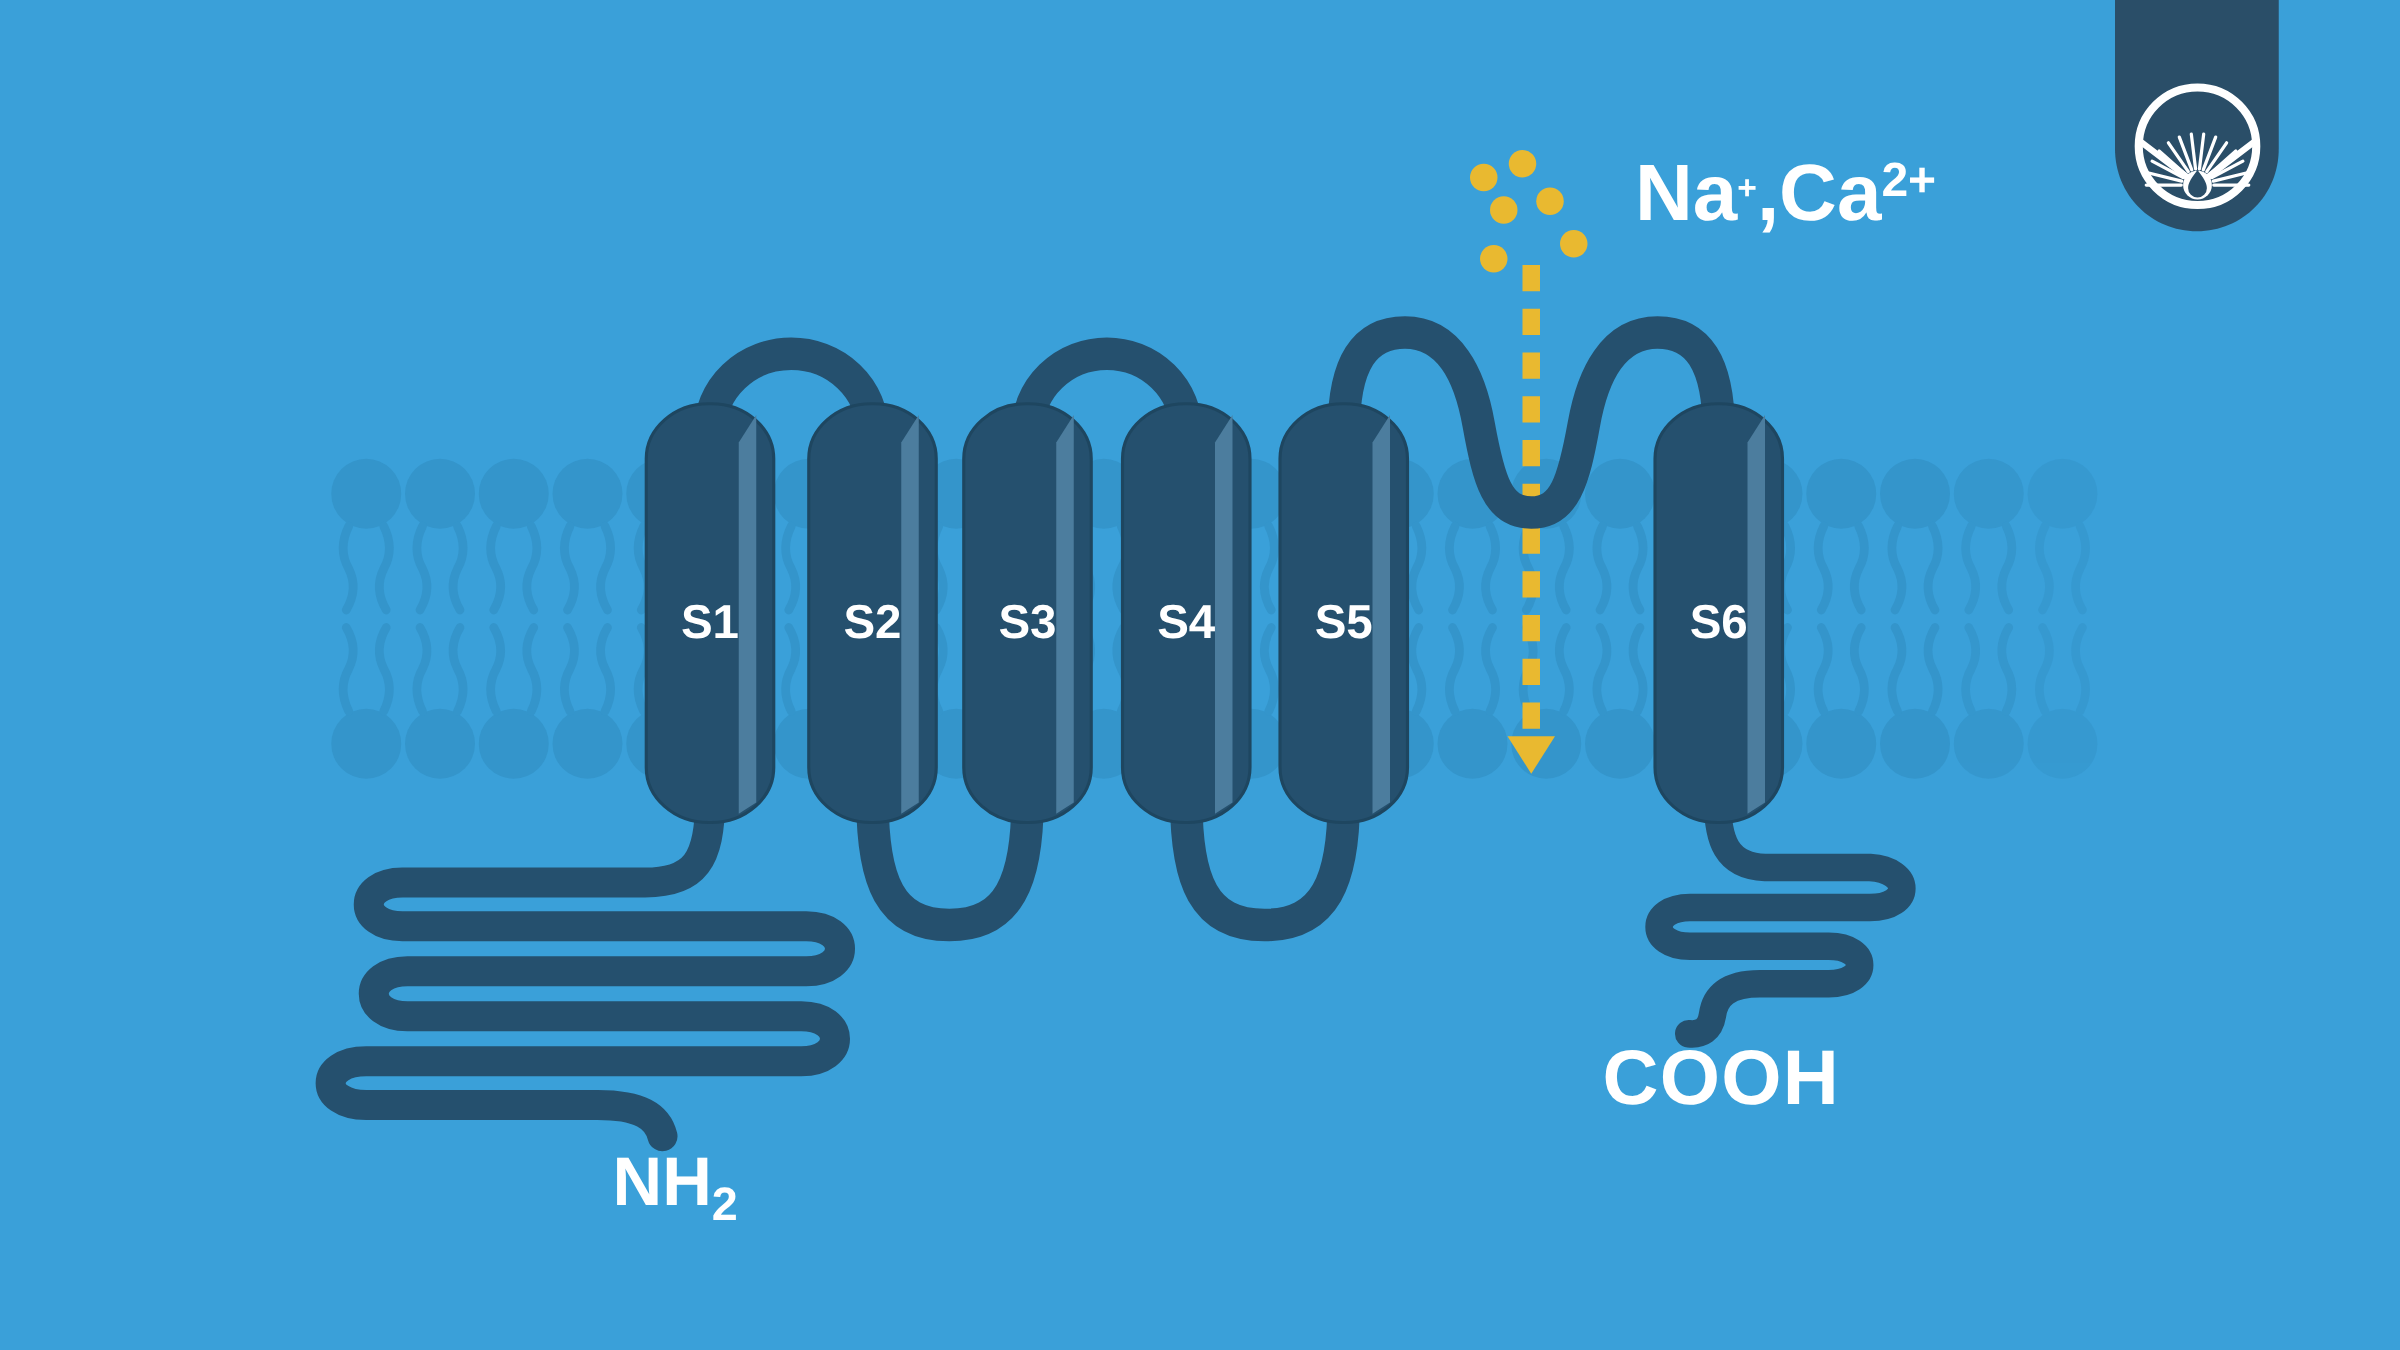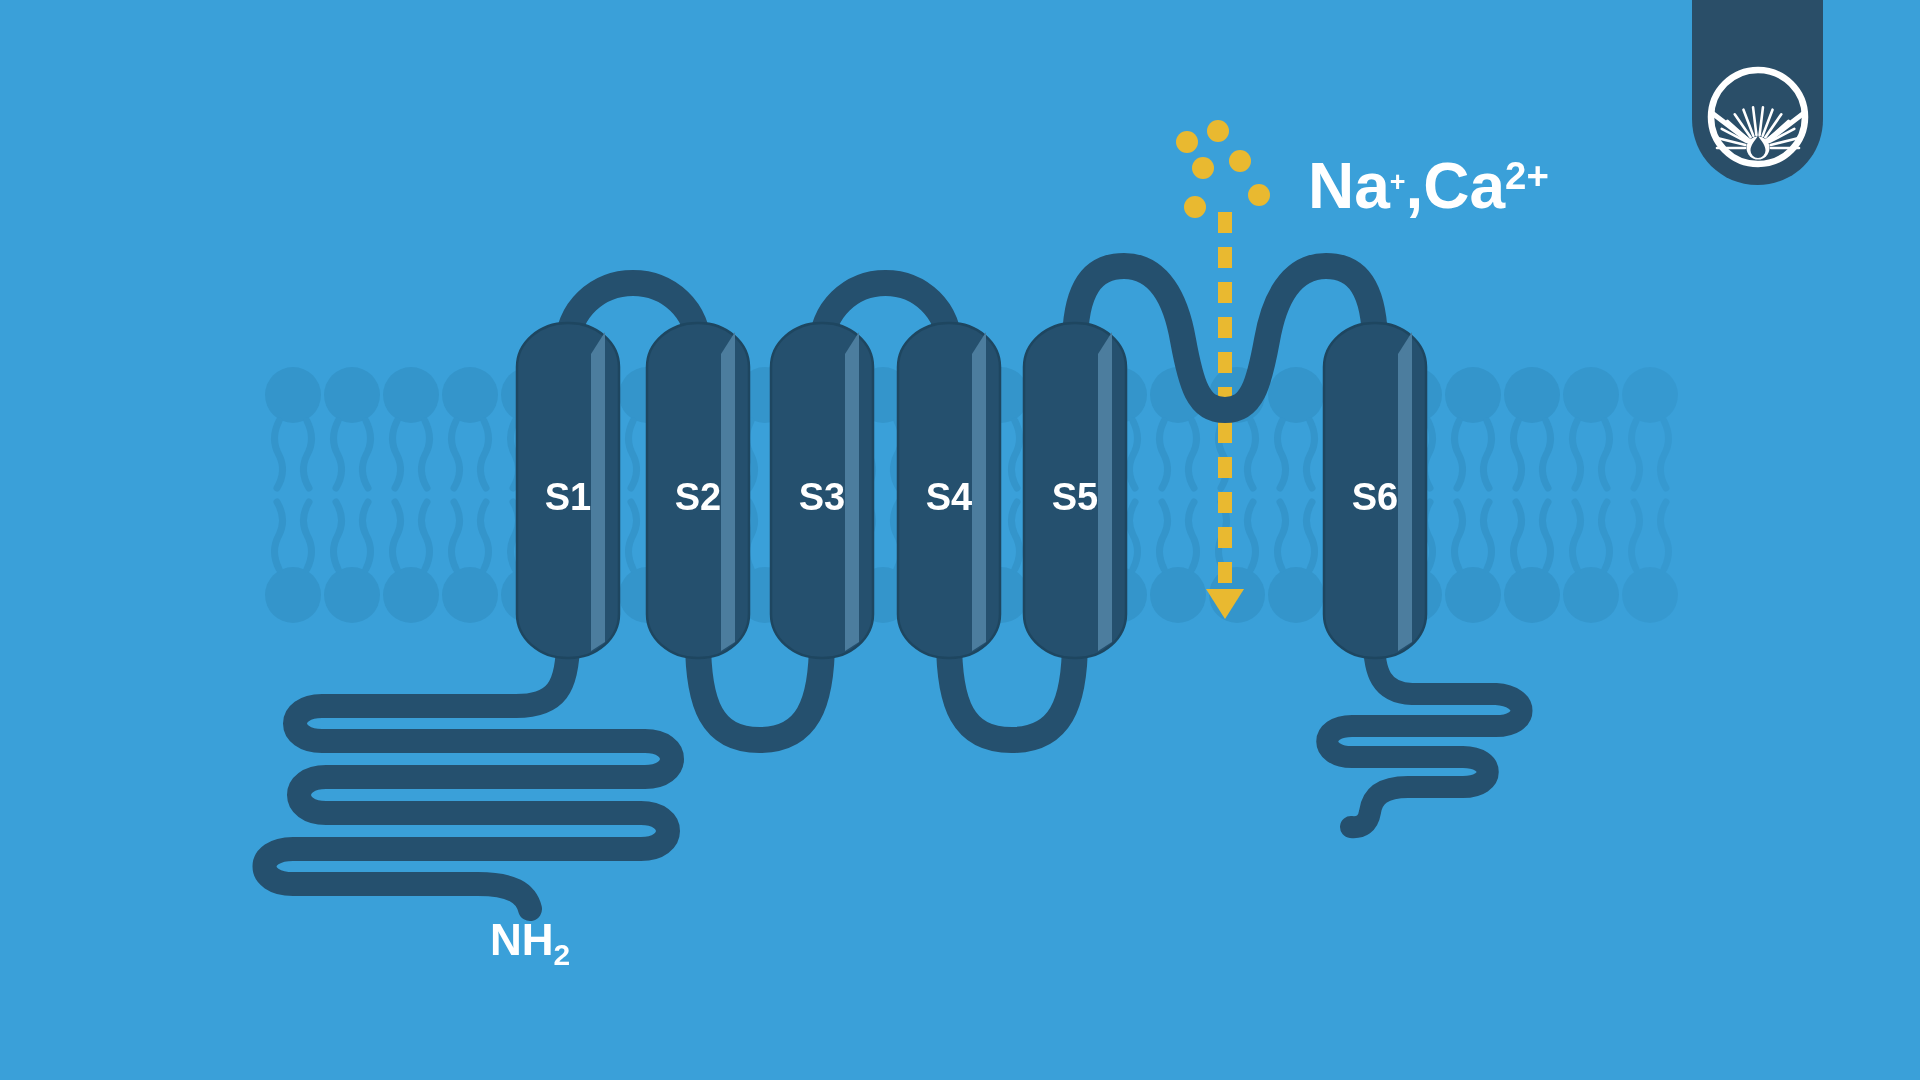--- a/index.html
+++ b/index.html
@@ -16,24 +16,24 @@
   .ahead{fill:var(--ion_yellow);}
   .ion{fill:var(--ion_yellow);}
   .banner{fill:var(--banner);}
   .ring{fill:none;stroke:var(--text);stroke-width:6.5;}
   .ray{stroke:var(--text);stroke-width:2.6;stroke-linecap:round;}
   .book{fill:none;stroke:var(--text);stroke-width:5;stroke-linecap:round;stroke-linejoin:round;}
   .dropbg{fill:var(--text);}
   .drop{fill:var(--banner);}
   .label{position:absolute;color:var(--text);font-weight:700;line-height:1;white-space:nowrap;}
   .title{left:122px;top:146px;font-size:70px;letter-spacing:.5px;}
-  .ions{left:1308px;top:122px;font-size:64px;margin-top:32px;}
+  .ions{left:1308px;top:122px;font-size:64px;}
   .sup-sm{font-size:.42em;vertical-align:.62em;}
   .sup-lg{font-size:.6em;vertical-align:.5em;}
-  .nh2{left:490px;top:918px;font-size:44px;}
+  .nh2{left:490px;top:918px;font-size:55px;}
   .sub{font-size:.68em;vertical-align:-.33em;}
   .cooh{left:1282px;top:832px;font-size:62px;letter-spacing:1px;}
 </style>
 </head>
 <body>
 
 <div class="stage">
   <svg width="1920" height="1080" viewBox="0 0 1920 1080">
 
     <g id="membrane">
@@ -308,13 +308,14 @@
           </g>
         <path class="book" d="M 1712 113 L 1758 148 L 1804 113"></path>
         <circle class="dropbg" cx="1758" cy="148" r="11.5"></circle>
         <path class="drop" d="M 1758 136 C 1753.5 142 1750.5 146 1750.5 150.5 A 7.5 7.5 0 0 0 1765.5 150.5 C 1765.5 146 1762.5 142 1758 136 Z"></path>
       </g>
     </g>
   </svg>
 
   <div class="label ions"><span>Na</span><span class="sup-sm">+</span><span>,</span><span>Ca</span><span class="sup-lg">2+</span></div>
   <div class="label nh2"><span>NH</span><span class="sub">2</span></div>
+  <div class="label cooh">COOH</div>
 </div>
 
 </body></html>

